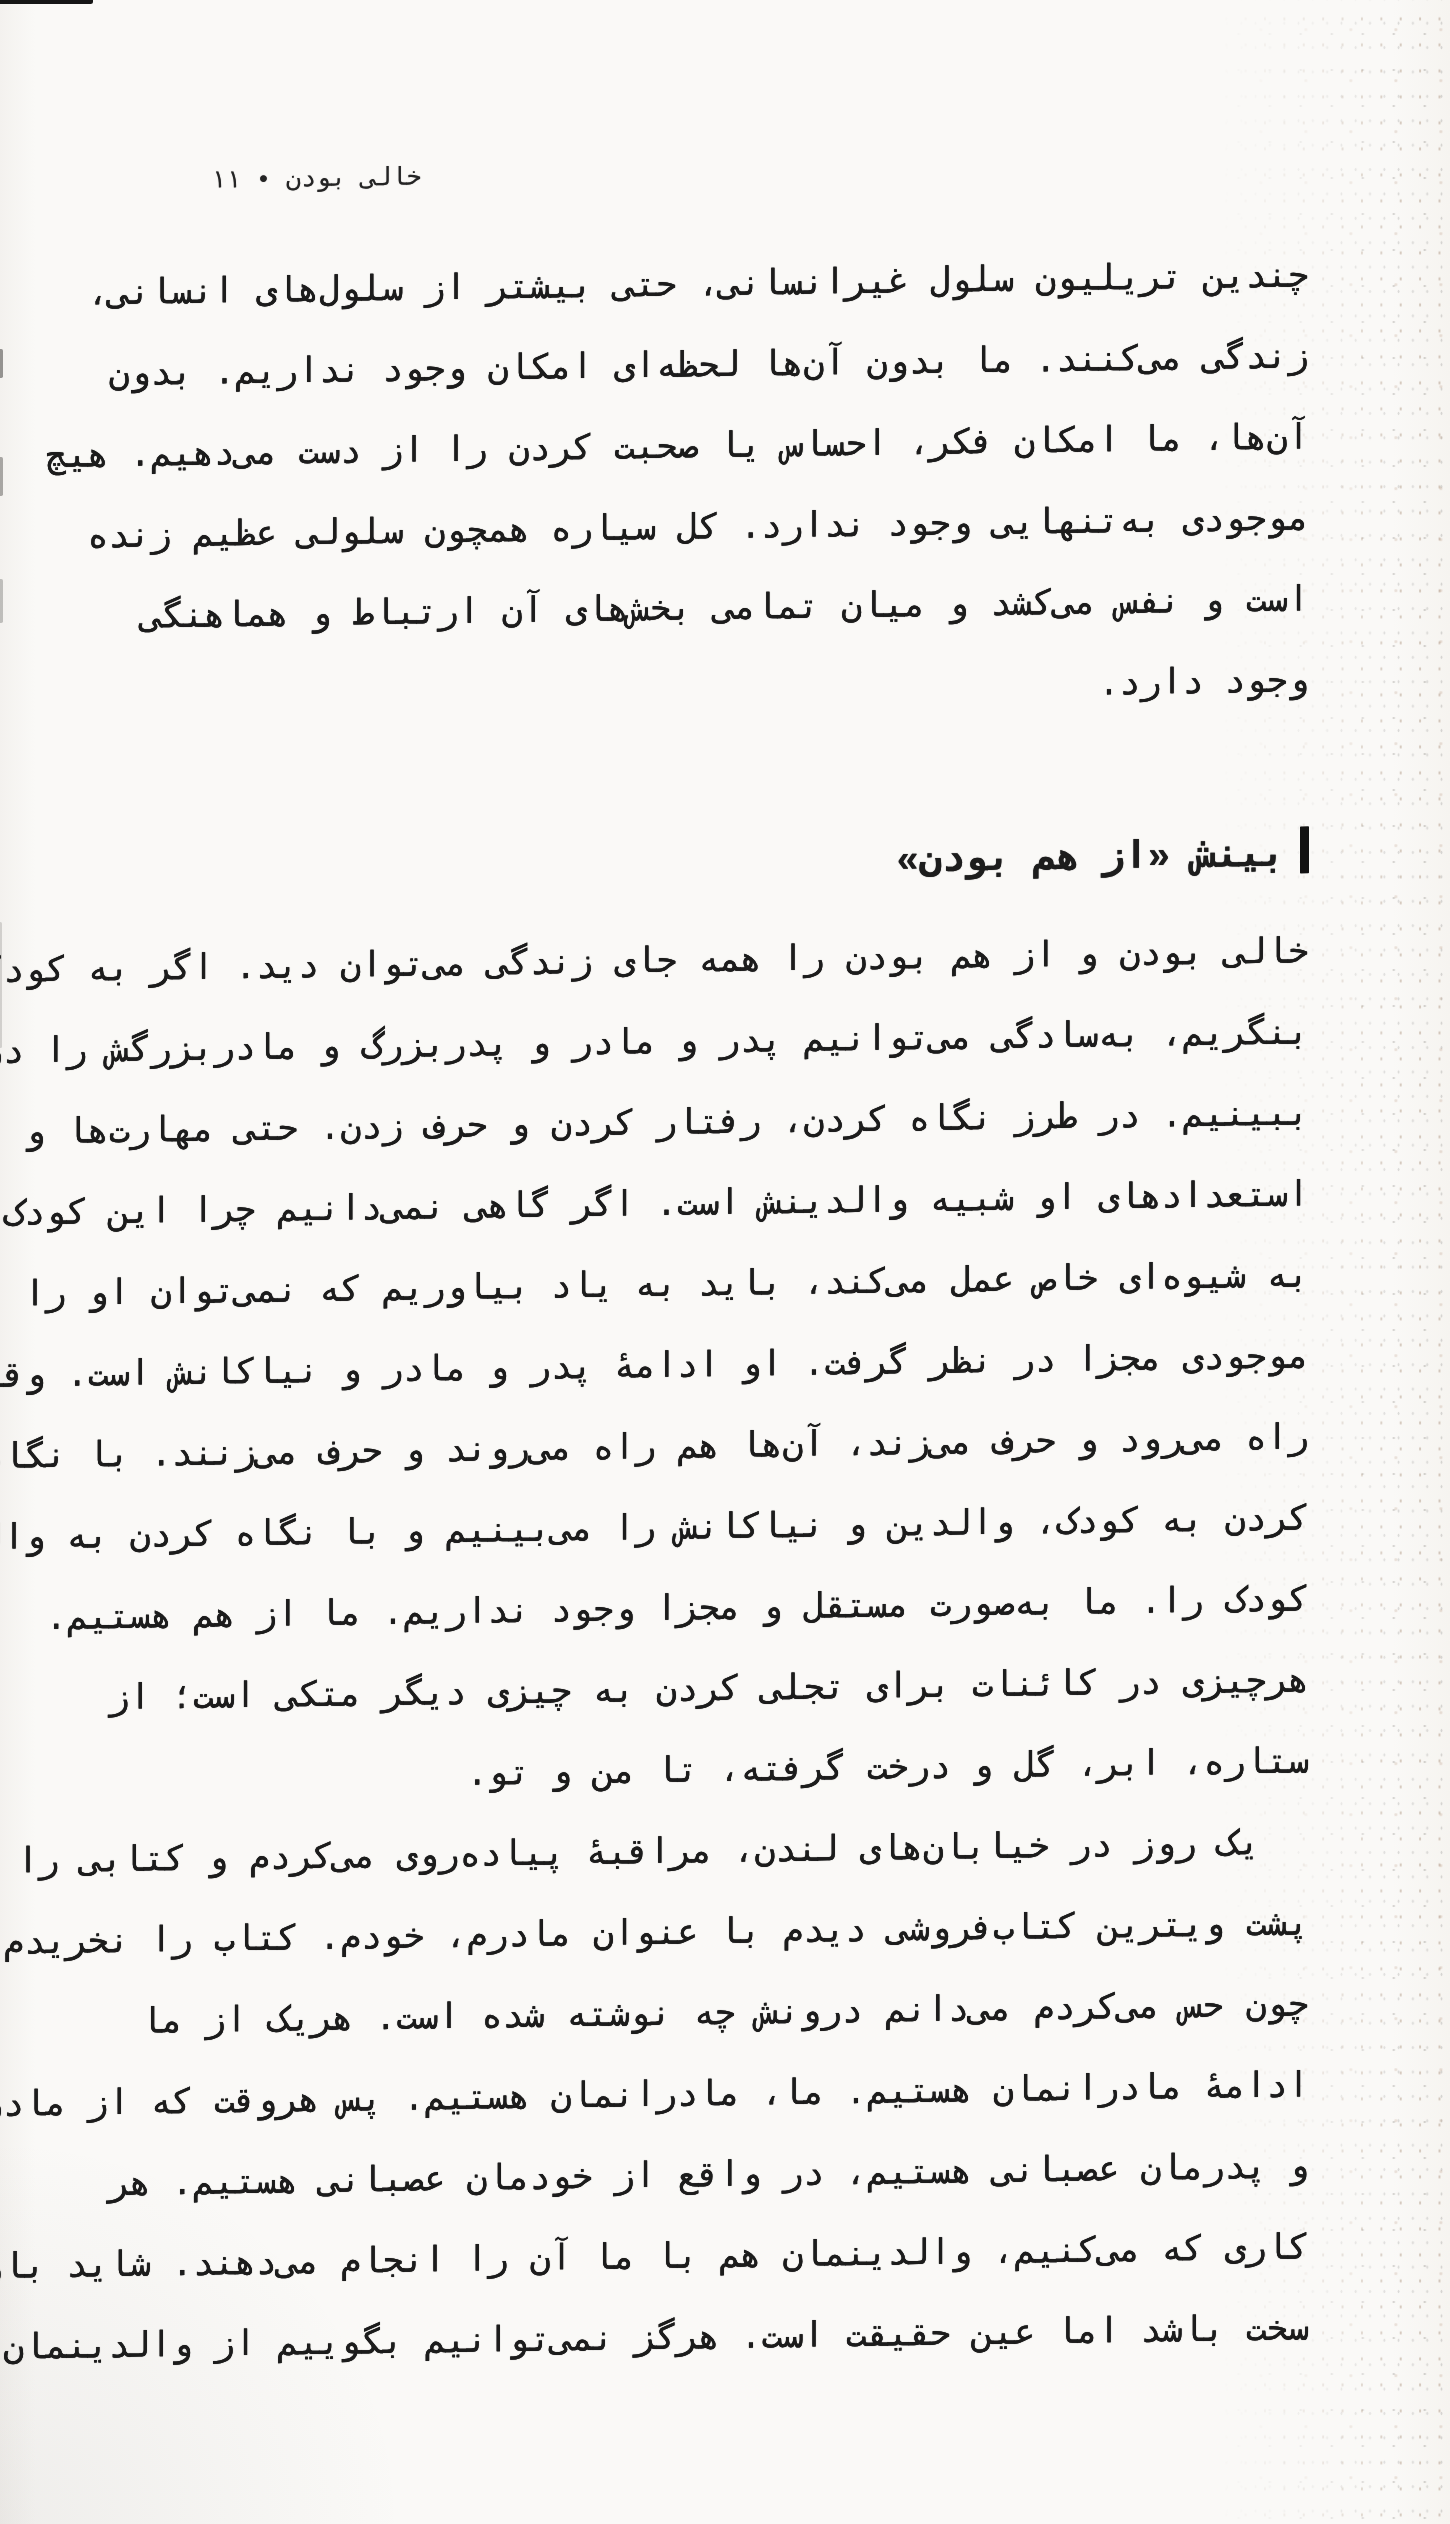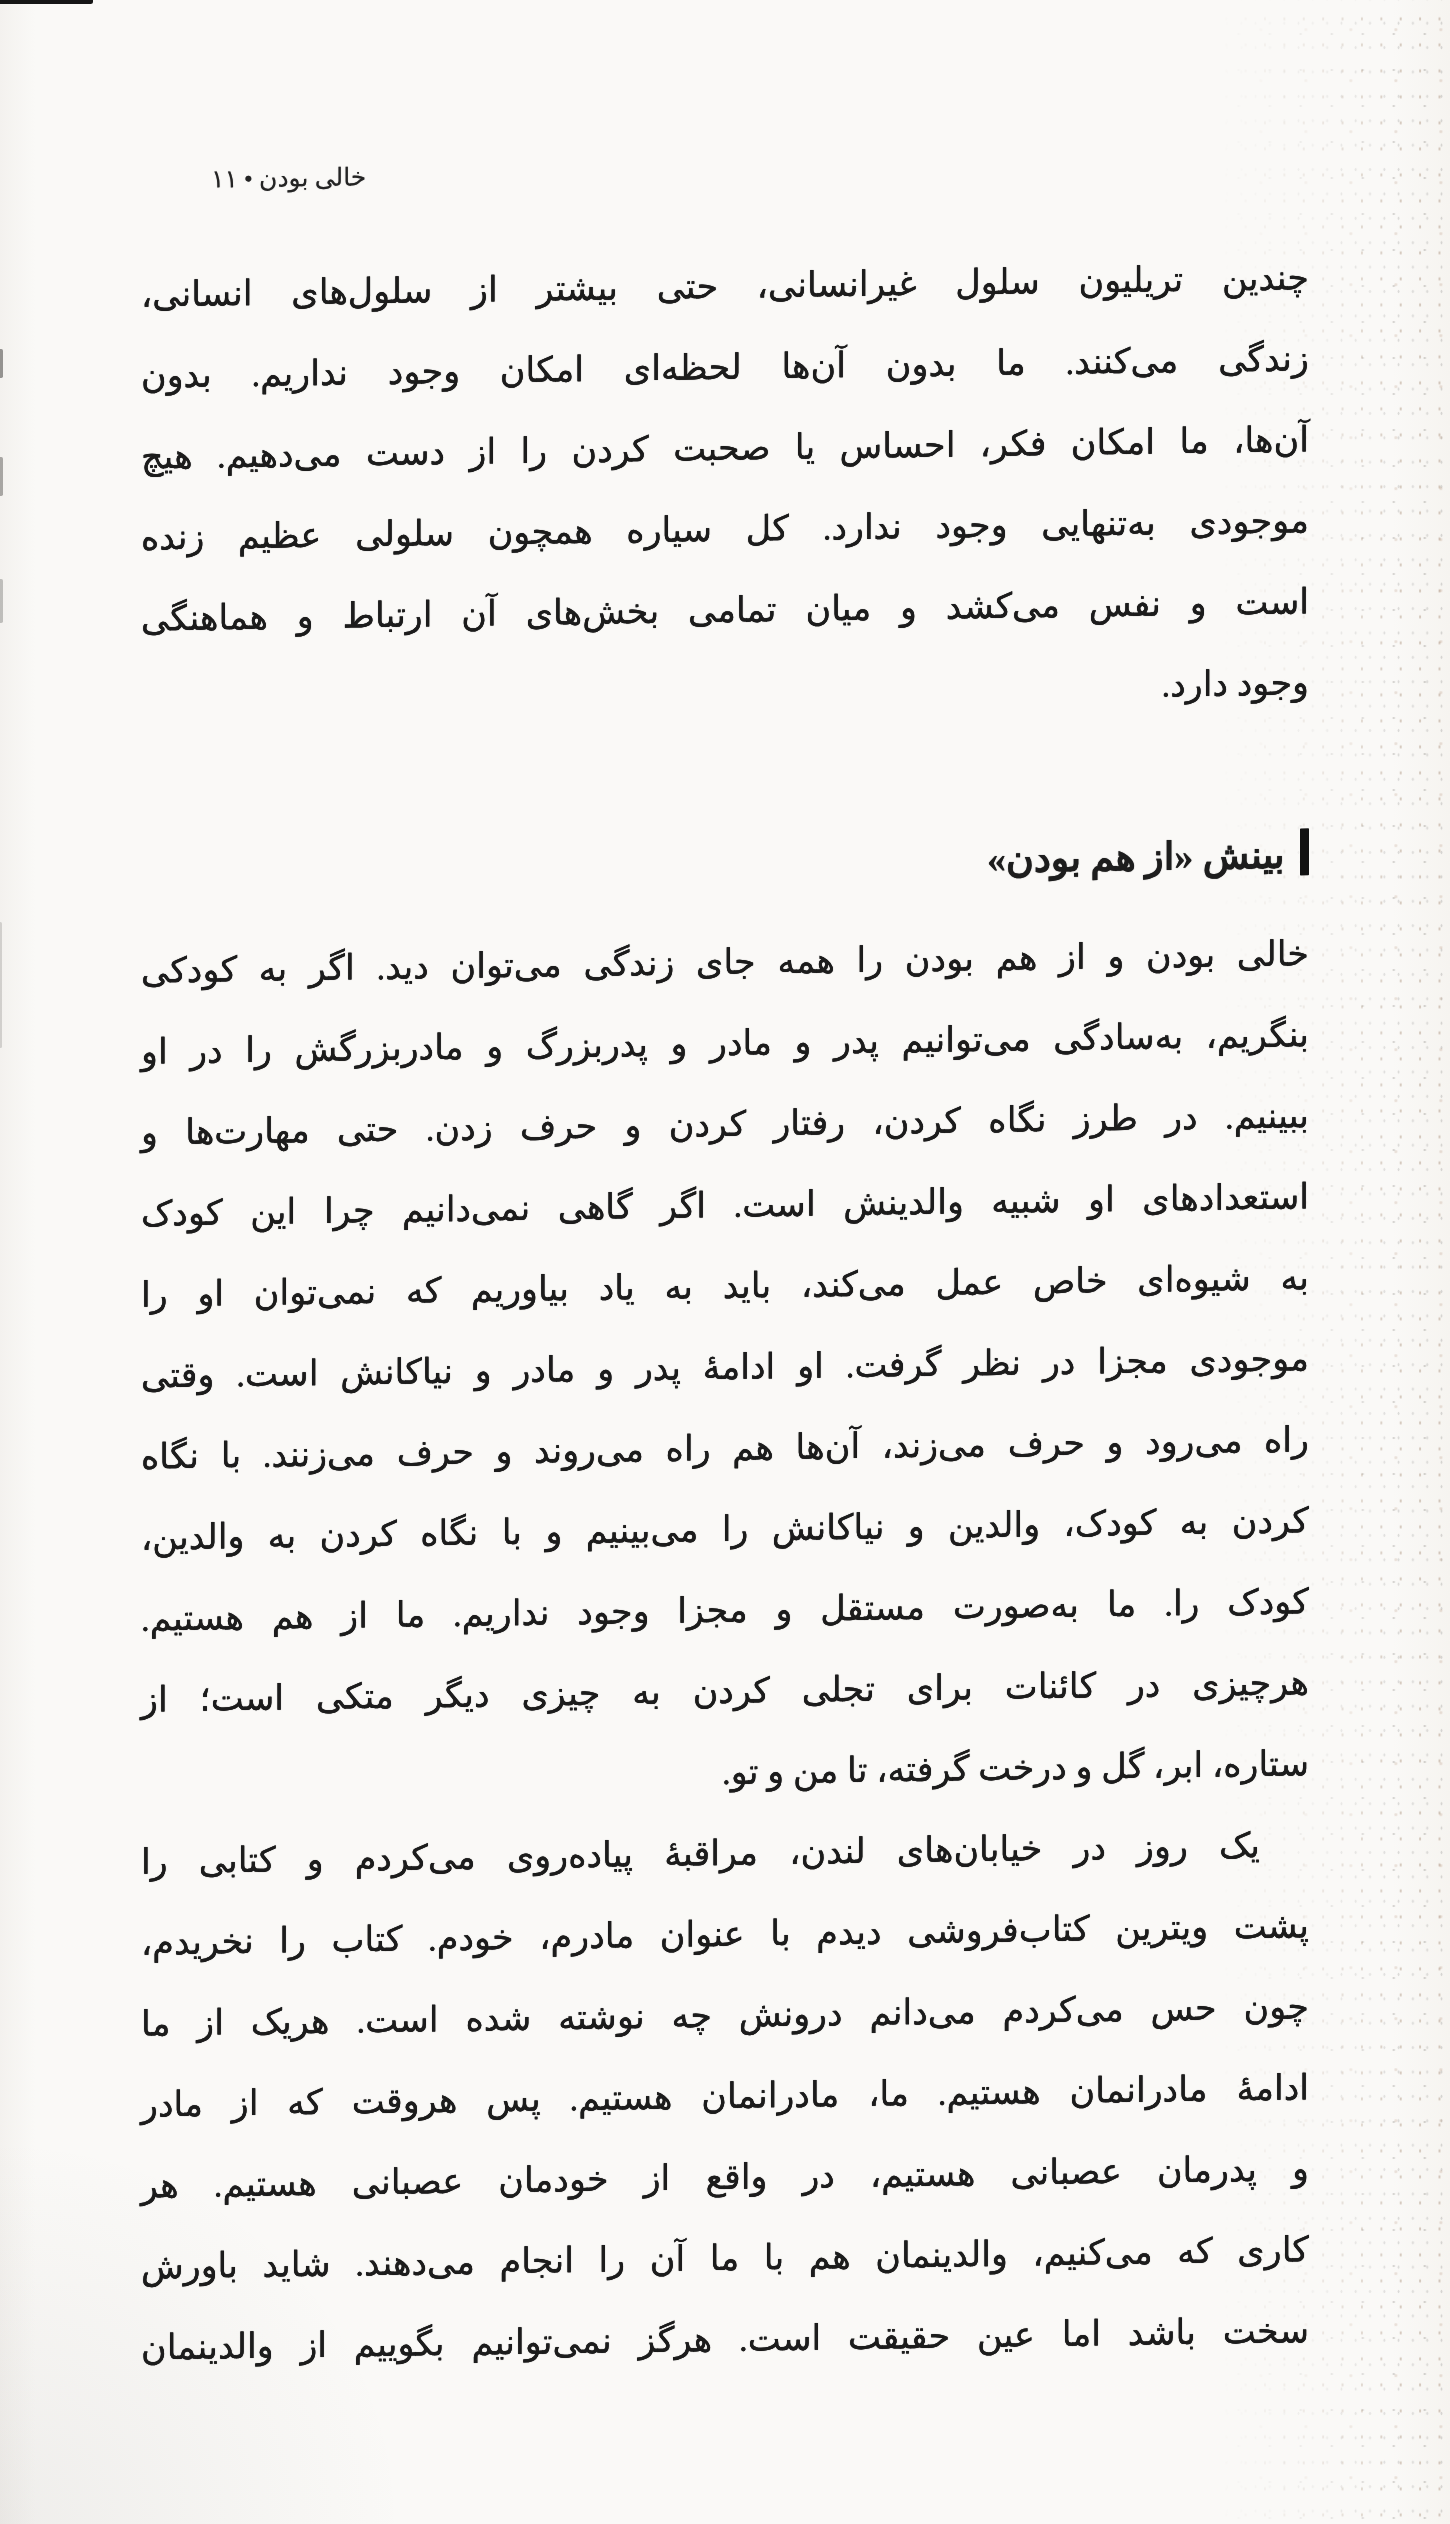--- a/index.html
+++ b/index.html
@@ -5,21 +5,21 @@
   html, body { margin: 0; padding: 0; background: #e8e6e2; }
   .page {
     position: relative;
     width: 1451px;
     height: 2525px;
     margin: 0 auto;
     background:
       linear-gradient(90deg, #f3f1ee 0%, #faf9f7 2.5%, #faf9f7 96%, #f6f4f0 100%),
       #faf9f7;
     overflow: hidden;
-    font-family: Liberation Serif, serif;
+    font-family: Liberation Mono, monospace;
     color: #1d1d1d;
     direction: rtl;
   }
   
   .page-shade {
     position: absolute; inset: 0;
     background: radial-gradient(ellipse 40% 22% at 0% 100%, rgba(90,85,78,0.07), transparent 70%);
     pointer-events: none;
   }
   

